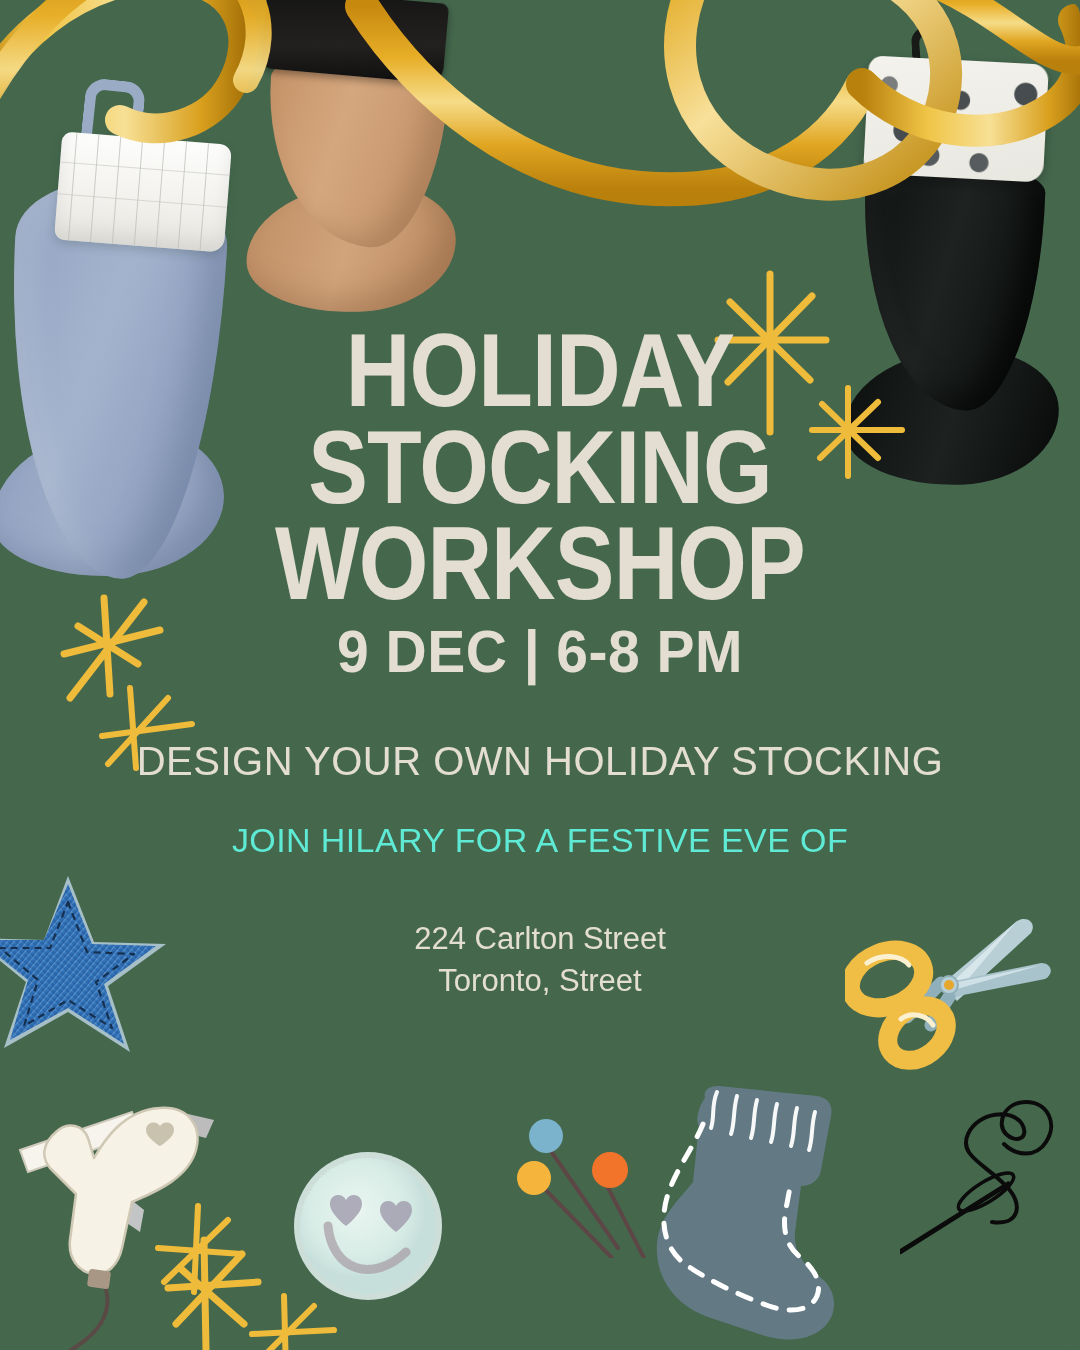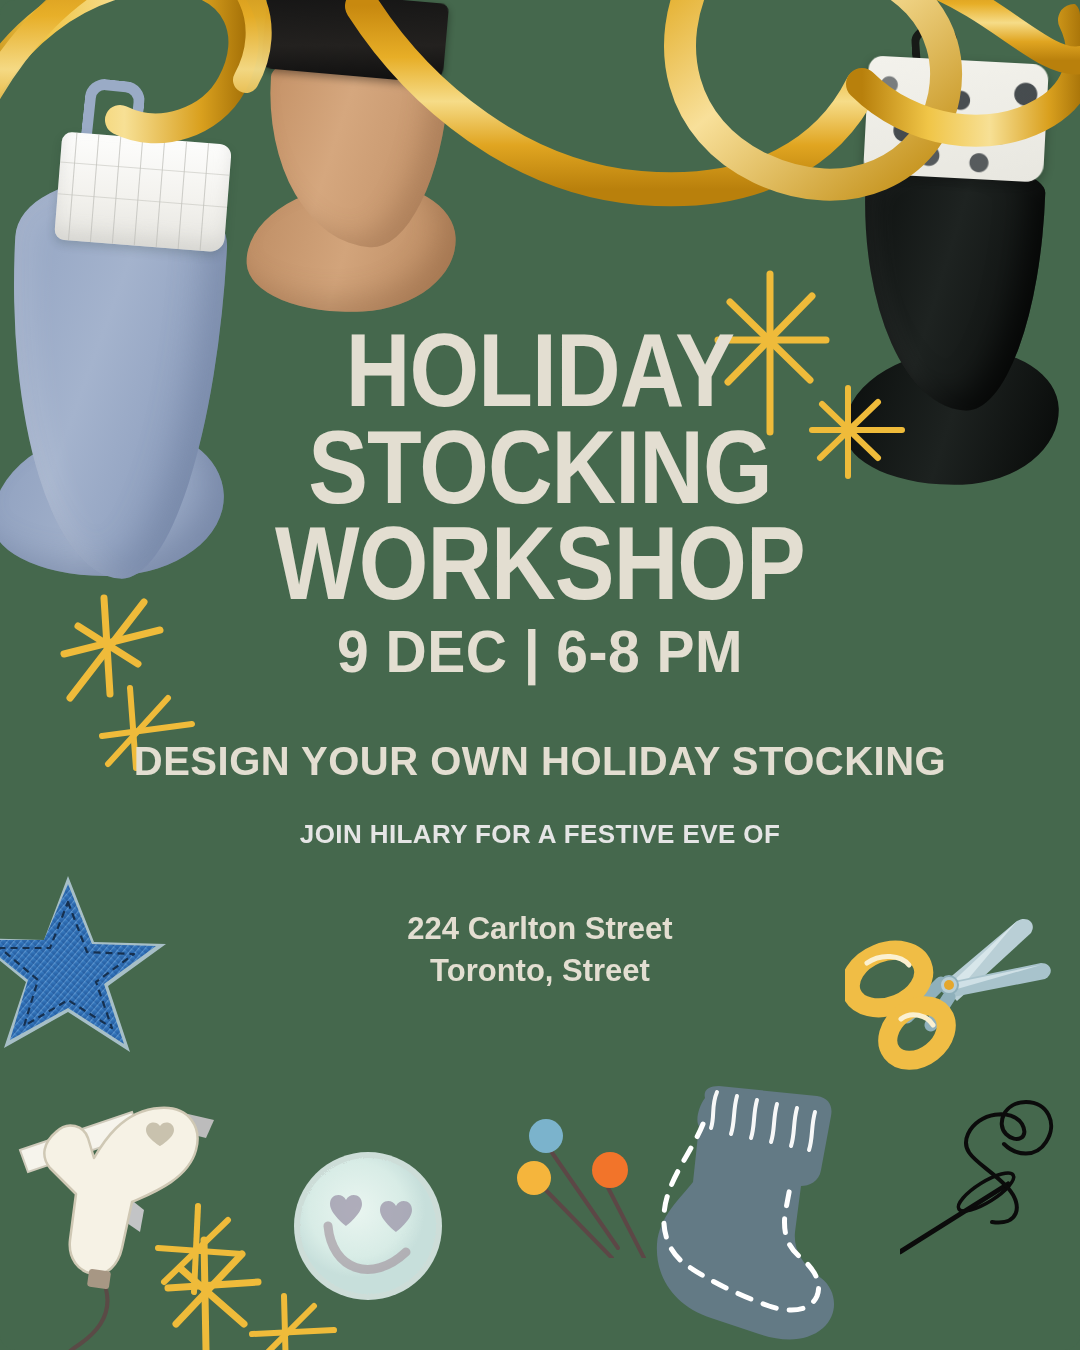--- a/index.html
+++ b/index.html
@@ -39,39 +39,39 @@
     font-weight:700;
     font-size:60px;
     line-height:1.08;
     letter-spacing:0.5px;
     margin:8px 0 0 0;
     transform:scaleX(0.95);
     white-space:nowrap;
   }
   .subtitle{
     color:#e3ded1;
-    font-weight:700;
+    font-weight:400;
     font-size:40px;
     letter-spacing:0.5px;
     margin:54px 0 0 0;
     white-space:nowrap;
     text-align:center;
   }
   .blurb{
-    color:#e5e5e5;
-    font-weight:700;
-    font-size:26px;
+    color:#5eead4;
+    font-weight:400;
+    font-size:34px;
     line-height:1.30;
     letter-spacing:0.4px;
     margin:34px 0 0 0;
   }
   .blurb div{white-space:nowrap;}
   .address{
     color:#e3ded1;
-    font-weight:700;
+    font-weight:400;
     font-size:31px;
     line-height:1.36;
     margin:56px 0 0 0;
   }
   .address div{white-space:nowrap;}
 
   
   .st1{left:-10px;top:28px;width:300px;height:580px;z-index:20;}
   .st1 .hanger{
     position:absolute;left:92px;top:52px;width:38px;height:80px;

